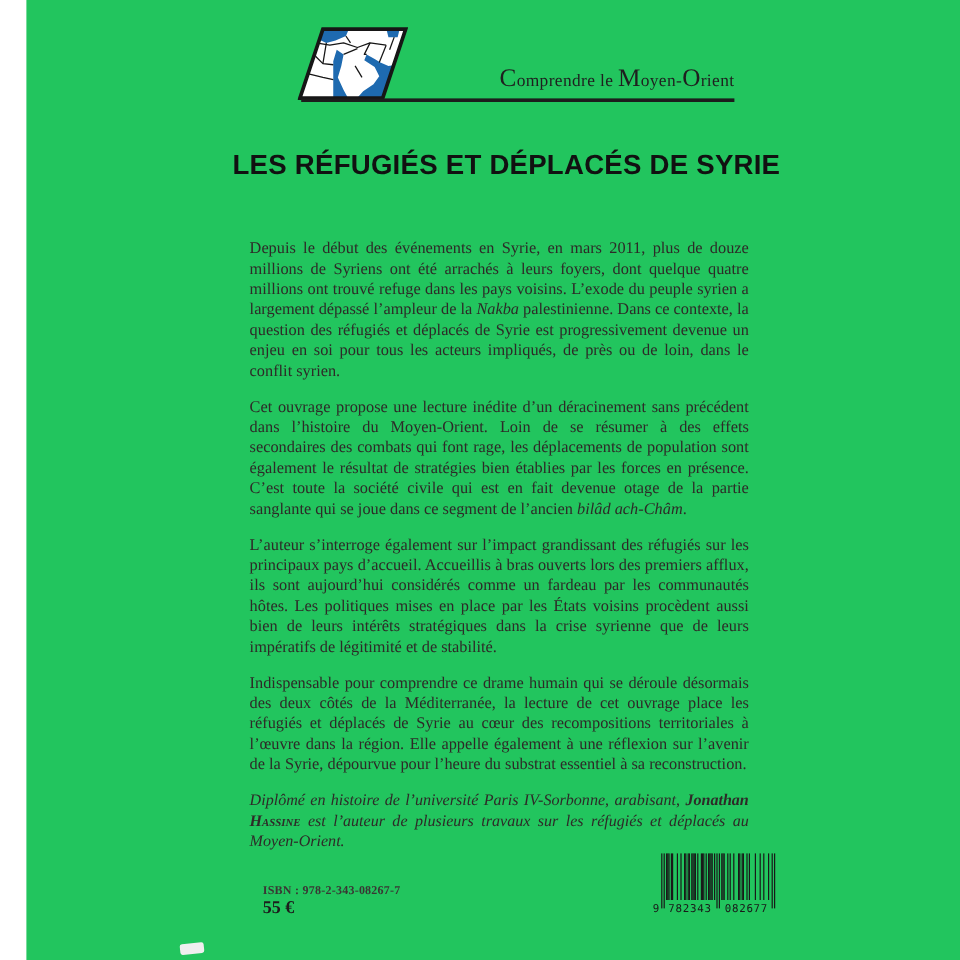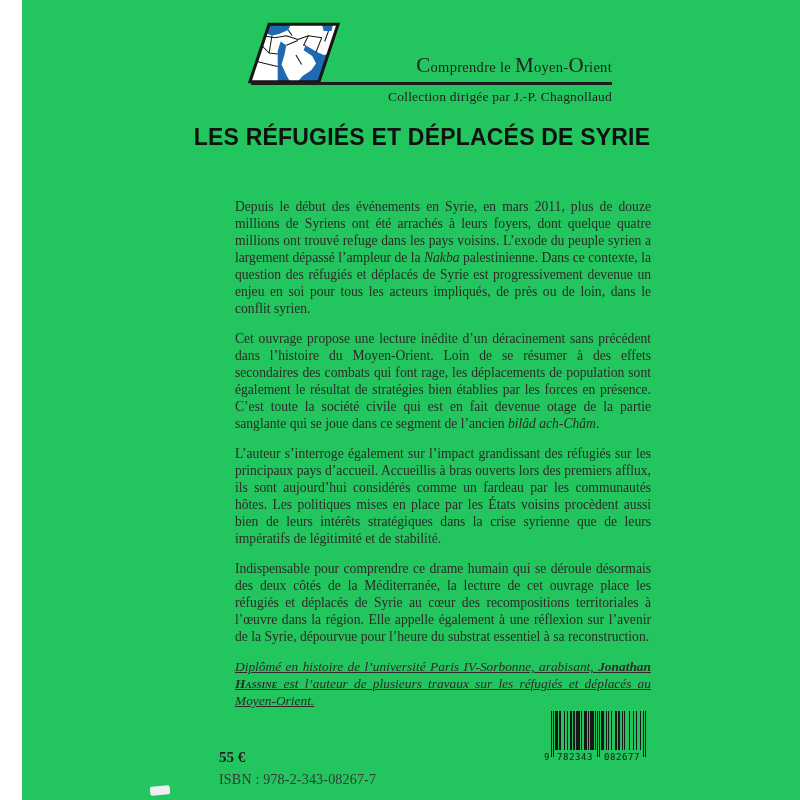--- a/index.html
+++ b/index.html
@@ -33,33 +33,33 @@
     font-weight:bold;font-size:23px;letter-spacing:.2px;color:#111;
   }
   .book-subtitle{
     position:absolute;left:0;right:0;top:151px;margin:0;
     text-align:center;
     font-family:"Liberation Sans", sans-serif;
     font-weight:bold;font-size:18px;color:#111;
   }
   
   .body-col{
-    position:absolute;left:213px;top:198px;width:416px;
+    position:absolute;left:186px;top:198px;width:416px;
     font-size:13.6px;line-height:17px;text-align:justify;
   }
   .body-col p{margin:0 0 13px 0;}
   .bio{
     font-style:italic;
     margin-top:16px;
-    font-size:13.4px;line-height:17px;text-align:justify;text-decoration:underline;
+    font-size:13.4px;line-height:17px;text-align:justify;
   }
   .bio .author{font-weight:bold;}
   .bio .author-last{font-variant:small-caps;}
   
-  .isbn-line{position:absolute;left:197px;top:772px;font-size:14px;color:#3a3634;letter-spacing:.2px;}
+  .isbn-line{position:absolute;left:197px;top:737px;font-size:10px;color:#3a3634;letter-spacing:.2px;font-weight:bold;}
   .price{position:absolute;left:197px;top:749px;font-size:15px;font-weight:bold;color:#1d1d1d;}
   .barcode{position:absolute;left:521px;top:711px;width:104px;height:52px;}
   .barcode svg{width:104px;height:52px;}
   .scan-mark{
     position:absolute;left:128px;top:786px;width:20px;height:9px;
     background:#efefef;transform:rotate(-6deg);border-radius:2px;
   }
 </style>
 </head>
 <body>
@@ -96,21 +96,20 @@
         <polyline points="84,9 80,20"></polyline>
       </g>
     </g>
     <polygon points="22,2 94,2 74,62 2,62" fill="none" stroke="#161616" stroke-width="3.2"></polygon>
   </svg>
 
   <div class="series-title"><span class="cap">C</span>omprendre le <span class="cap">M</span>oyen-<span class="cap">O</span>rient</div>
 
   <div class="series-rule"></div>
 
-  <div class="collection-line">Collection dirigée par J.-P. Chagnollaud</div>
 
   <h1 class="book-title">LES RÉFUGIÉS ET DÉPLACÉS DE SYRIE</h1>
 
   <div class="body-col">
     <div>
         <p><span>Depuis le début des événements en Syrie, en mars 2011, plus de douze millions de Syriens ont été arrachés à leurs foyers, dont quelque quatre millions ont trouvé refuge dans les pays voisins. L’exode du peuple syrien a largement dépassé l’ampleur de la </span><i>Nakba</i><span> palestinienne. Dans ce contexte, la question des réfugiés et déplacés de Syrie est progressivement devenue un enjeu en soi pour tous les acteurs impliqués, de près ou de loin, dans le conflit syrien.</span></p>
         <p><span>Cet ouvrage propose une lecture inédite d’un déracinement sans précédent dans l’histoire du Moyen-Orient. Loin de se résumer à des effets secondaires des combats qui font rage, les déplacements de population sont également le résultat de stratégies bien établies par les forces en présence. C’est toute la société civile qui est en fait devenue otage de la partie sanglante qui se joue dans ce segment de l’ancien </span><i>bilâd ach-Châm</i><span>.</span></p>
         <p><span>L’auteur s’interroge également sur l’impact grandissant des réfugiés sur les principaux pays d’accueil. Accueillis à bras ouverts lors des premiers afflux, ils sont aujourd’hui considérés comme un fardeau par les communautés hôtes. Les politiques mises en place par les États voisins procèdent aussi bien de leurs intérêts stratégiques dans la crise syrienne que de leurs impératifs de légitimité et de stabilité.</span></p>
         <p><span>Indispensable pour comprendre ce drame humain qui se déroule désormais des deux côtés de la Méditerranée, la lecture de cet ouvrage place les réfugiés et déplacés de Syrie au cœur des recompositions territoriales à l’œuvre dans la région. Elle appelle également à une réflexion sur l’avenir de la Syrie, dépourvue pour l’heure du substrat essentiel à sa reconstruction.</span></p>
       </div>

